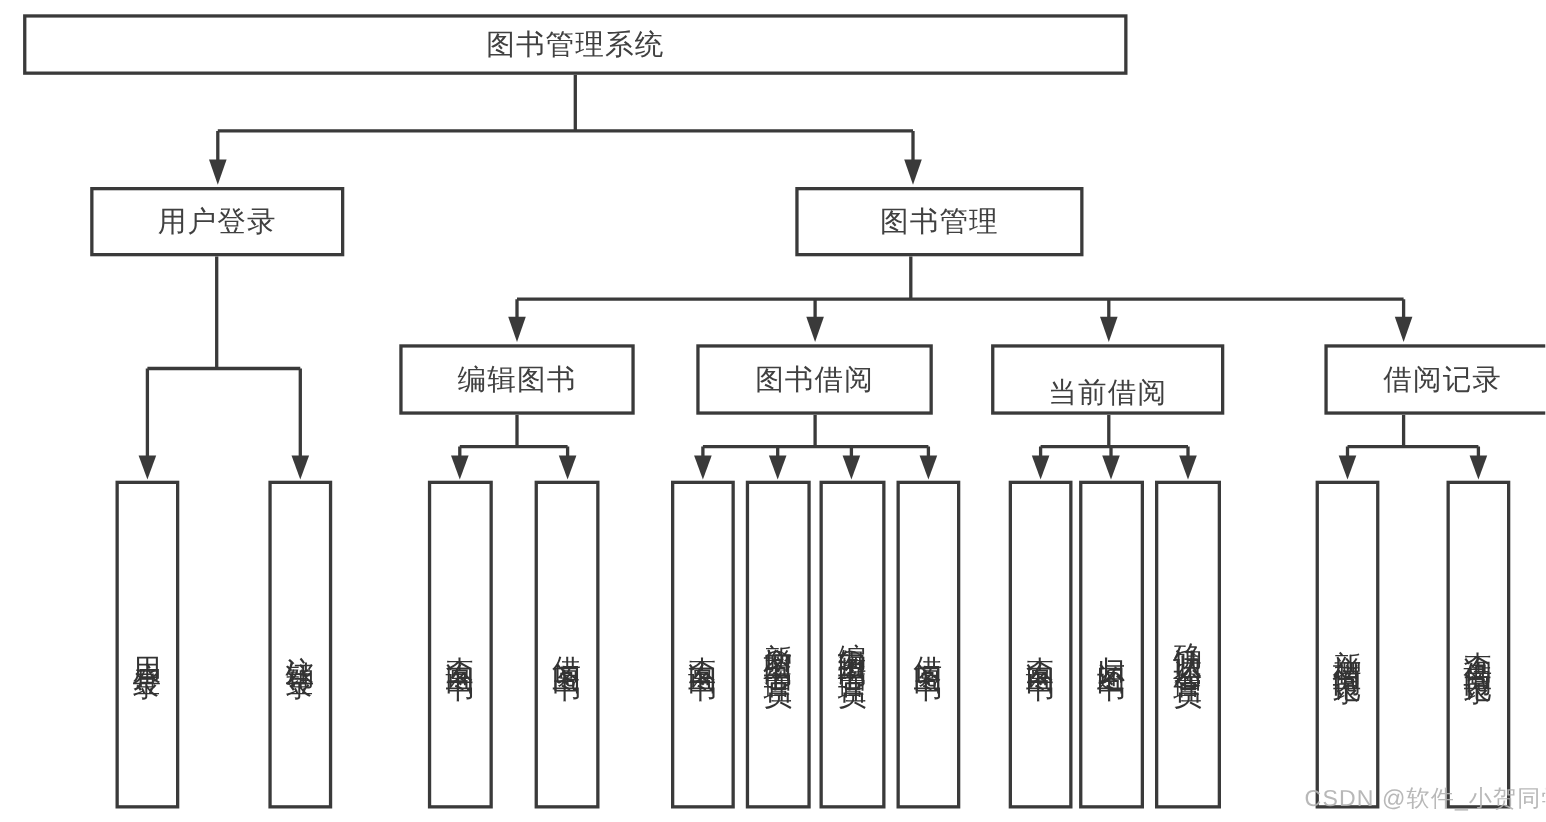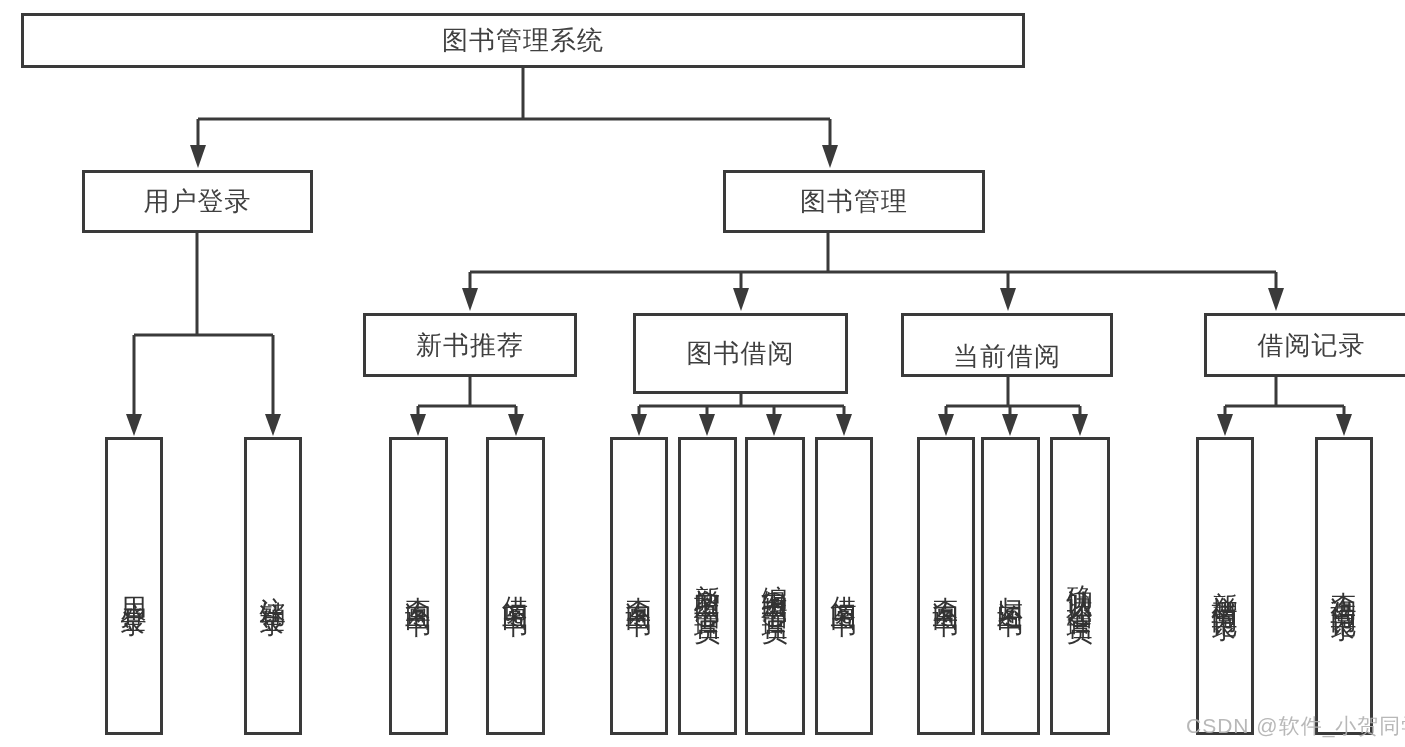--- a/index.html
+++ b/index.html
@@ -123,23 +123,23 @@
   </div>
 
   <div class="hbox" style="left:82px; top:170px; width:231px; height:63px;">
     <span class="lbl">用户登录</span>
   </div>
   <div class="hbox" style="left:711px; top:170px; width:262px; height:63px;margin-left:12px;">
     <span class="lbl">图书管理</span>
   </div>
 
   <div class="hbox" style="left:363px; top:313px; width:214px; height:64px;">
-    <span class="lbl">新书推荐</span>
+    <span class="lbl">编辑图书</span>
   </div>
-  <div class="hbox" style="left:633px; top:313px; width:215px; height:81px;">
+  <div class="hbox" style="left:633px; top:313px; width:215px; height:64px;">
     <span class="lbl">图书借阅</span>
   </div>
   <div class="hbox" style="left:901px; top:313px; width:212px; height:64px;align-items:flex-end;">
     <span class="lbl">当前借阅</span>
   </div>
   <div class="hbox" style="left:1204px; top:313px; width:215px; height:64px;">
     <span class="lbl">借阅记录</span>
   </div>
 
   <div class="vbox" style="left:105px;">

